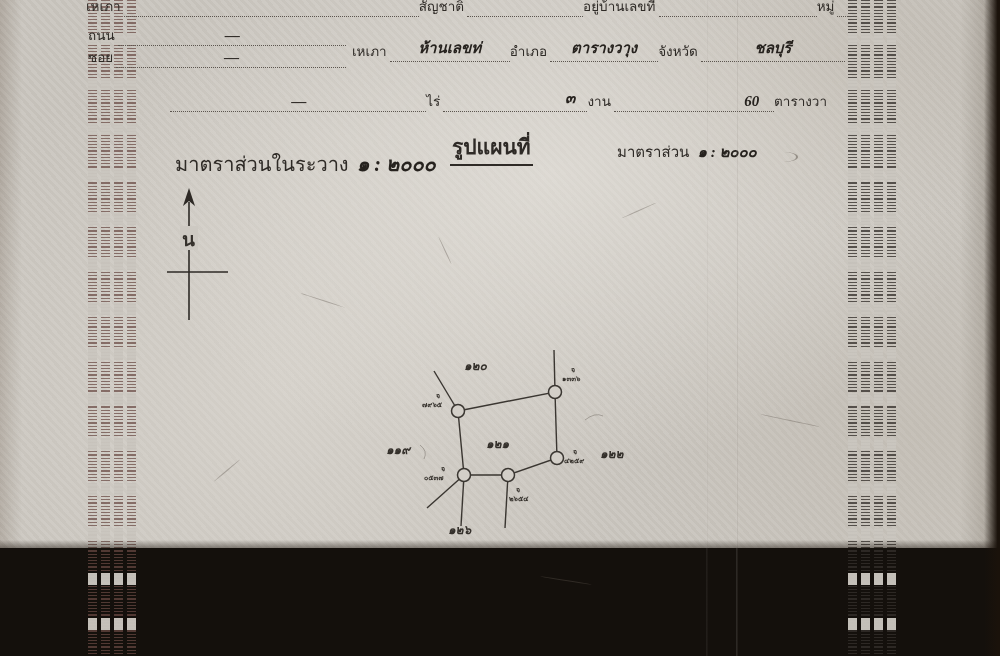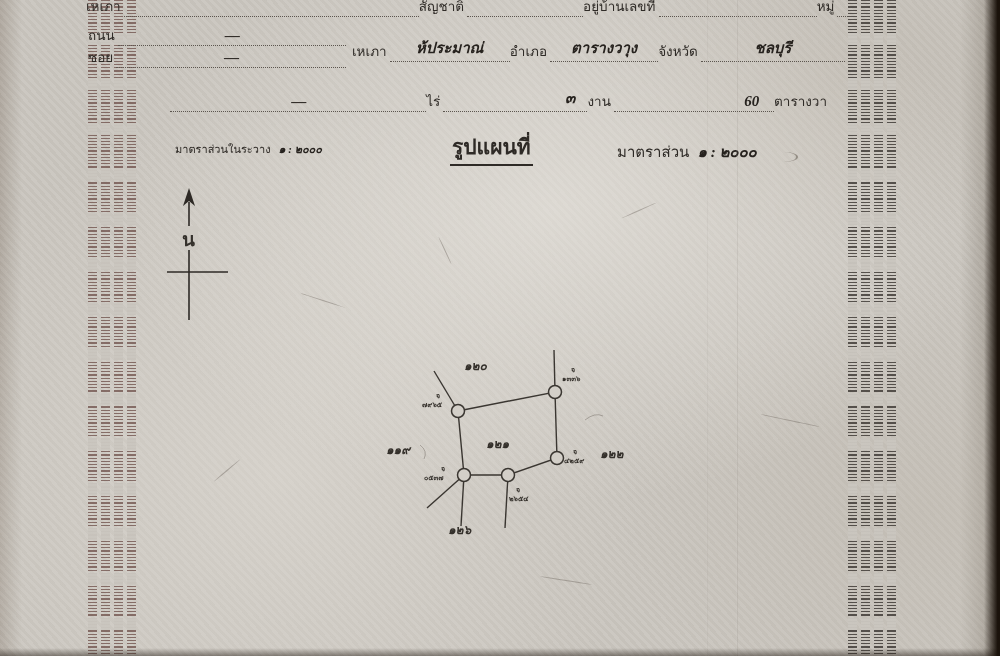--- a/index.html
+++ b/index.html
@@ -1,18 +1,18 @@
 <!DOCTYPE html>
 <html><head>
 <meta charset="utf-8">
 <style>
   html,body{margin:0;padding:0;}
   body{width:1000px;height:656px;overflow:hidden;background:#14100c;
        font-family:"Liberation Serif","DejaVu Serif",serif;}
-  .paper{position:absolute;left:0;top:0;width:1000px;height:656px;color:#2e2a26;
+  .paper{position:absolute;left:0;top:0;width:1000px;height:548px;color:#2e2a26;
     background-color:#cac6bf;
     background-image:
       radial-gradient(ellipse 620px 420px at 55% 32%, rgba(237,234,228,.55), rgba(0,0,0,0) 70%),
       radial-gradient(ellipse 520px 520px at 28% 72%, rgba(226,222,215,.5), rgba(0,0,0,0) 70%),
       radial-gradient(ellipse 340px 240px at 84% 12%, rgba(178,170,158,.30), rgba(0,0,0,0) 70%),
       radial-gradient(ellipse 420px 320px at 92% 78%, rgba(188,181,170,.38), rgba(0,0,0,0) 72%),
       repeating-linear-gradient(47deg, rgba(255,255,255,.04) 0 3px, rgba(90,80,70,.04) 3px 6px),
       linear-gradient(to right, rgba(110,95,82,.28) 0, rgba(0,0,0,0) 2.2%, rgba(0,0,0,0) 96%, rgba(70,58,45,.35) 100%);
   }
   .edge-right{position:absolute;right:0;top:0;width:16px;height:656px;
@@ -34,21 +34,21 @@
   
   .frow{position:absolute;display:flex;align-items:flex-end;font-size:13.5px;color:#2f2b27;}
   .frow .lbl{white-space:nowrap;padding:0 3px 0 0;}
   .dotline{border-bottom:1.3px dotted #5c564f;height:15px;position:relative;}
   .hand{font-style:italic;font-weight:bold;color:#26221e;white-space:nowrap;}
   .over-line{position:absolute;left:50%;transform:translateX(-50%);bottom:1px;font-size:15px;}
   .dashmark{font-weight:bold;font-style:normal;letter-spacing:-1px;}
 
   .area-words{position:absolute;left:370px;top:111px;width:300px;text-align:center;
     font-size:14.5px;color:#33302b;}
-  .scale-left{position:absolute;left:175px;top:140px;font-size:11px;}
+  .scale-left{position:absolute;left:175px;top:148px;font-size:20px;}
   .scale-right{position:absolute;left:617px;top:140px;font-size:15px;}
   .scale-num{font-style:italic;font-weight:bold;margin-left:8px;}
   .map-title{position:absolute;left:450px;top:130px;font-size:21px;font-weight:bold;
     border-bottom:2.5px solid #2e2a26;padding:0 2px 1px 2px;}
 
   .clip-top{position:absolute;left:86px;right:152px;top:-5px;height:22px;overflow:hidden;}
 
   svg text{fill:#34302b;}
 </style>
 </head>
@@ -82,21 +82,21 @@
   <div class="frow" style="left:88px;top:24px;width:258px">
     <span class="lbl">ถนน</span>
     <span class="dotline" style="flex:1">
       <span class="over-line hand dashmark">—</span>
     </span>
   </div>
 
   <div class="frow" style="left:352px;top:40px;width:493px">
     <span class="lbl">เหเภา</span>
     <span class="dotline" style="flex:10">
-      <span class="over-line hand">ห้ประมาณ่</span>
+      <span class="over-line hand">ห้านเลขท่</span>
     </span>
     <span class="lbl">อำเภอ</span>
     <span class="dotline" style="flex:9">
       <span class="over-line hand">ตารางวาุง</span>
     </span>
     <span class="lbl">จังหวัด</span>
     <span class="dotline" style="flex:12">
       <span class="over-line hand">ชลบุรี</span>
     </span>
   </div>

